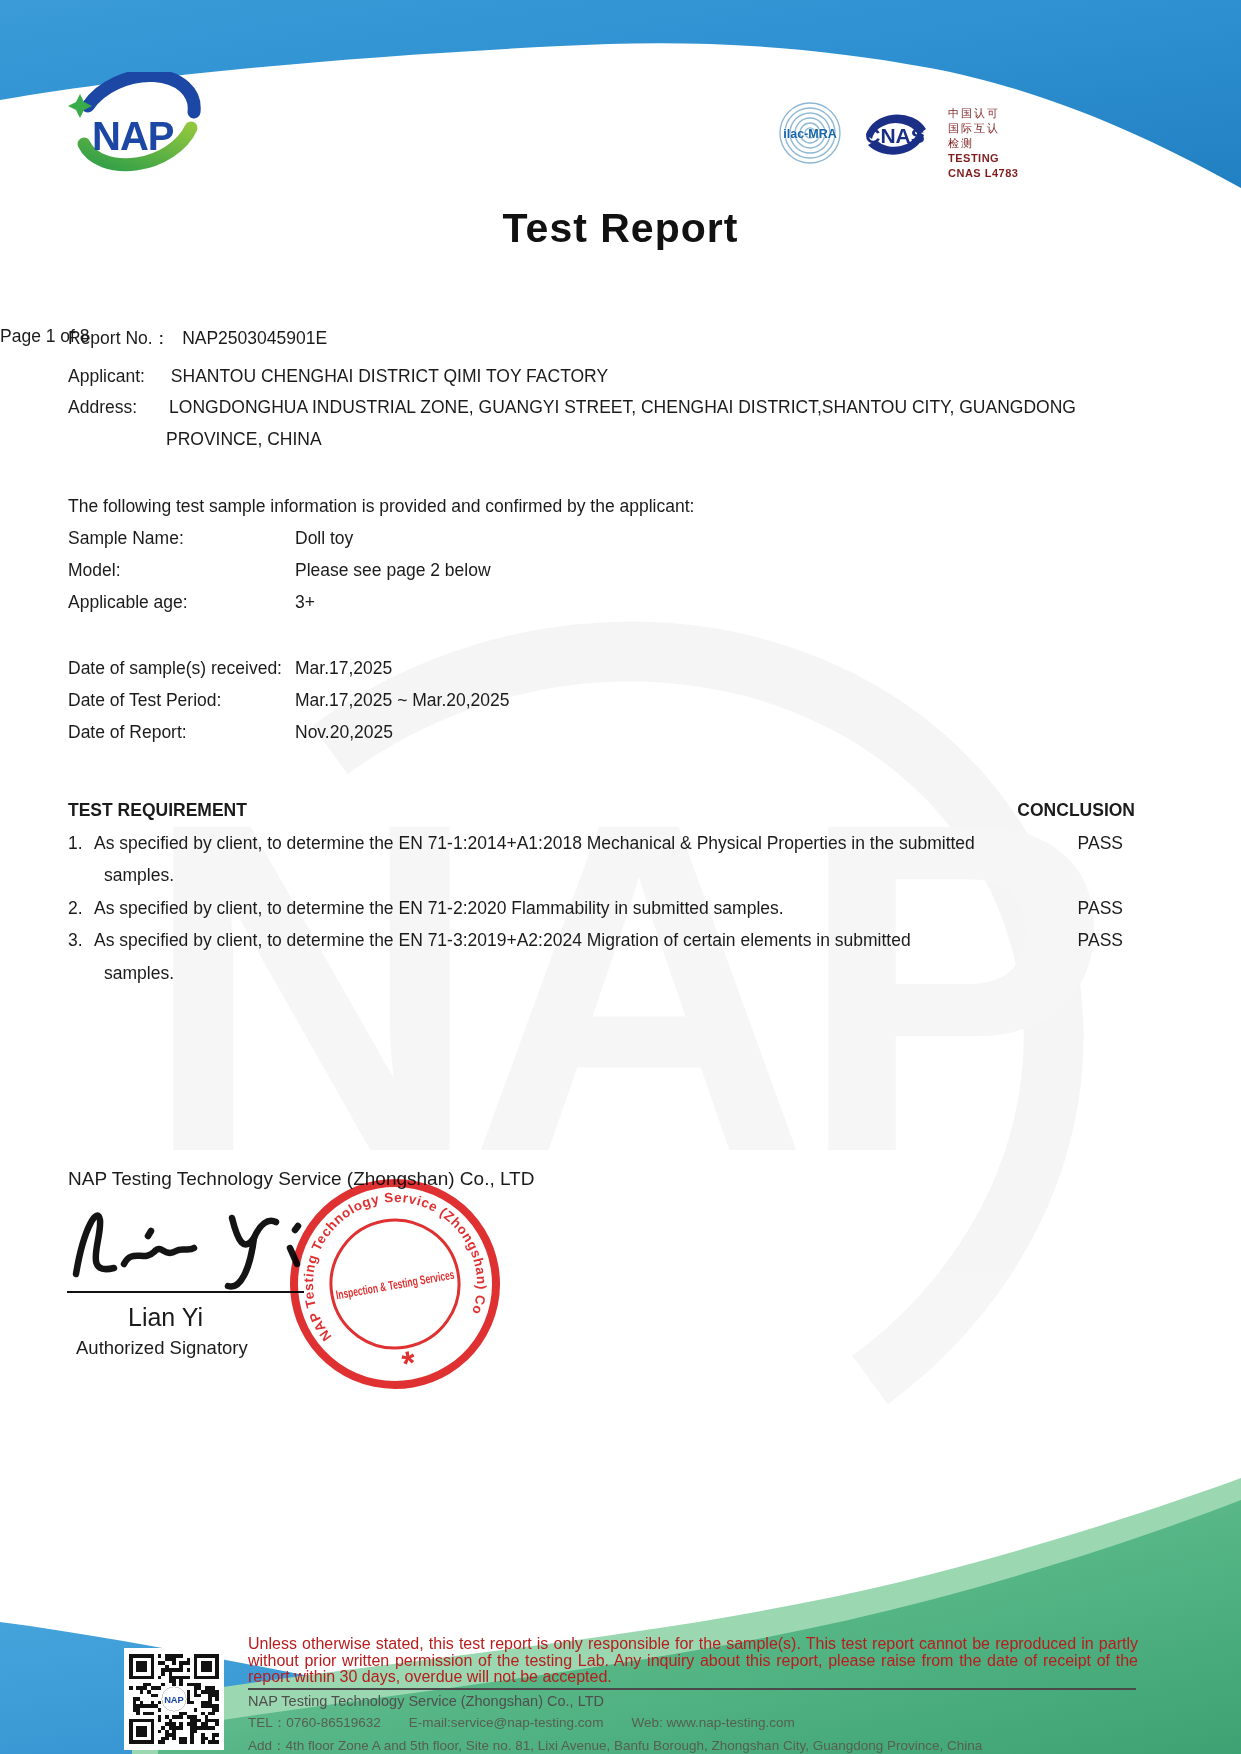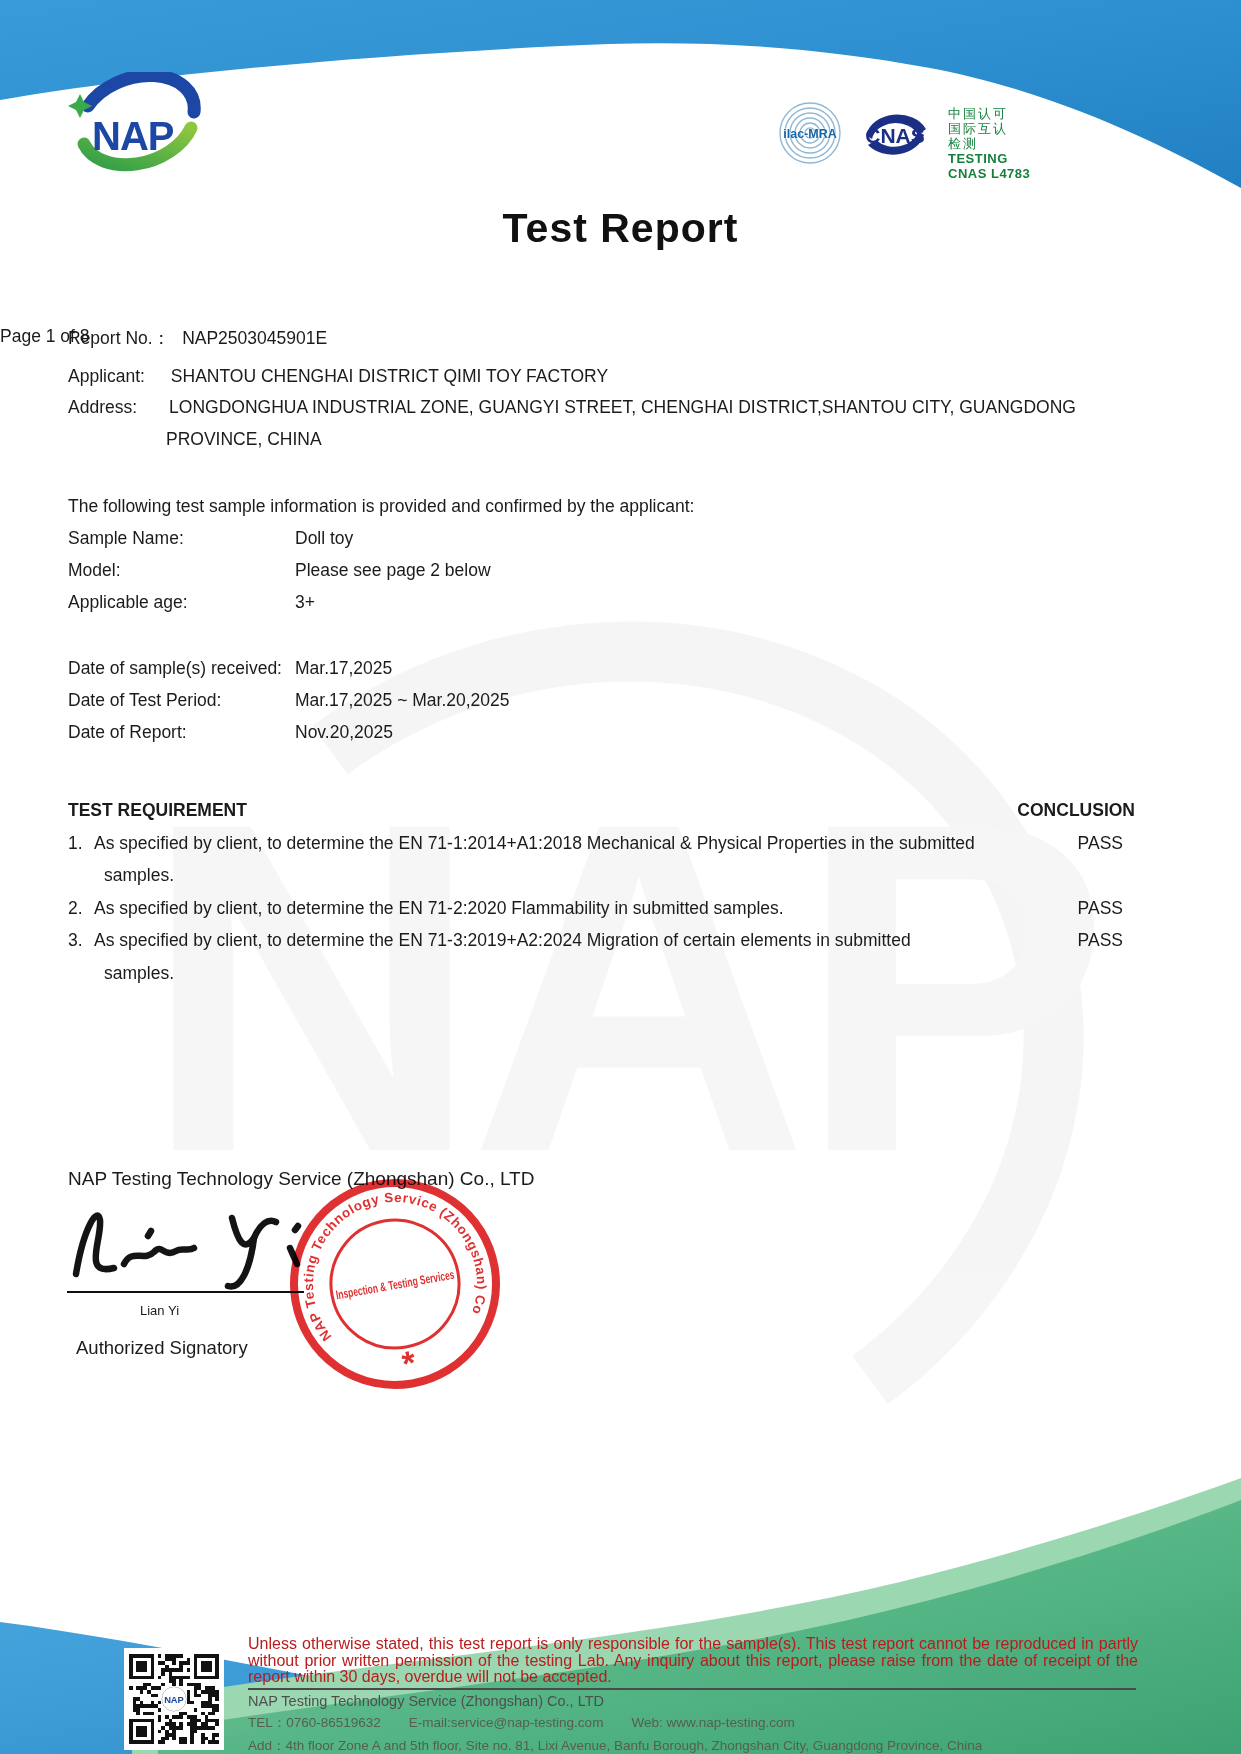--- a/index.html
+++ b/index.html
@@ -13,21 +13,21 @@
   .abs { position:absolute; }
 
   
   #header-band { left:0; top:0; width:1241px; height:200px; }
 
   
   #nap-logo { left:58px; top:72px; width:160px; height:112px; }
 
   
   #accr { left:778px; top:88px; width:310px; height:90px; display:flex; align-items:center; gap:14px; }
-  #cn-block { font-size:13px; line-height:15px; color:#15803d; letter-spacing:2px;margin-top:20px; }
+  #cn-block { font-size:11px; line-height:15px; color:#7f1d1d; letter-spacing:2px;margin-top:20px; }
   #cn-block .b { font-weight:bold; letter-spacing:0.5px; }
 
   
   #title { left:0; top:205px; width:1241px; text-align:center;
            font-size:41px; font-weight:bold; letter-spacing:1px; color:#111; }
 
   
   .line { position:absolute; font-size:17.5px; white-space:nowrap; }
   .lbl  { display:inline-block; }
   #report-line  { left:68px; top:326px; }
@@ -49,21 +49,21 @@
   #req-head { position:relative; font-weight:bold; }
   #req-head .concl { position:absolute; right:0; top:0; font-weight:bold; }
   .req-item { position:relative; padding-left:36px; text-indent:-36px; padding-right:150px; }
   .req-item .num { display:inline-block; width:26px; text-indent:0; }
   .req-item .pass { position:absolute; right:12px; top:0; text-indent:0; }
 
   
   #company-line { left:68px; top:1168px; font-size:19px; }
   #sig { left:62px; top:1196px; width:270px; height:100px; }
   #sig-underline { left:67px; top:1291px; width:237px; height:2px; background:#111; }
-  #sig-name { left:140px; top:1303px; font-size:13px; }
+  #sig-name { left:128px; top:1303px; font-size:25px; }
   #sig-role { left:76px; top:1337px; font-size:18.5px; }
 
   #stamp { left:283px; top:1172px; width:224px; height:224px; opacity:0.92; mix-blend-mode:multiply; }
 
   
   #watermark { left:0; top:420px; width:1241px; height:1100px; pointer-events:none; }
 
   
   #footer-art { left:0; top:1440px; width:1241px; height:314px; }
   #qr { left:124px; top:1648px; width:100px; height:102px; background:#fff; padding:5px; }

